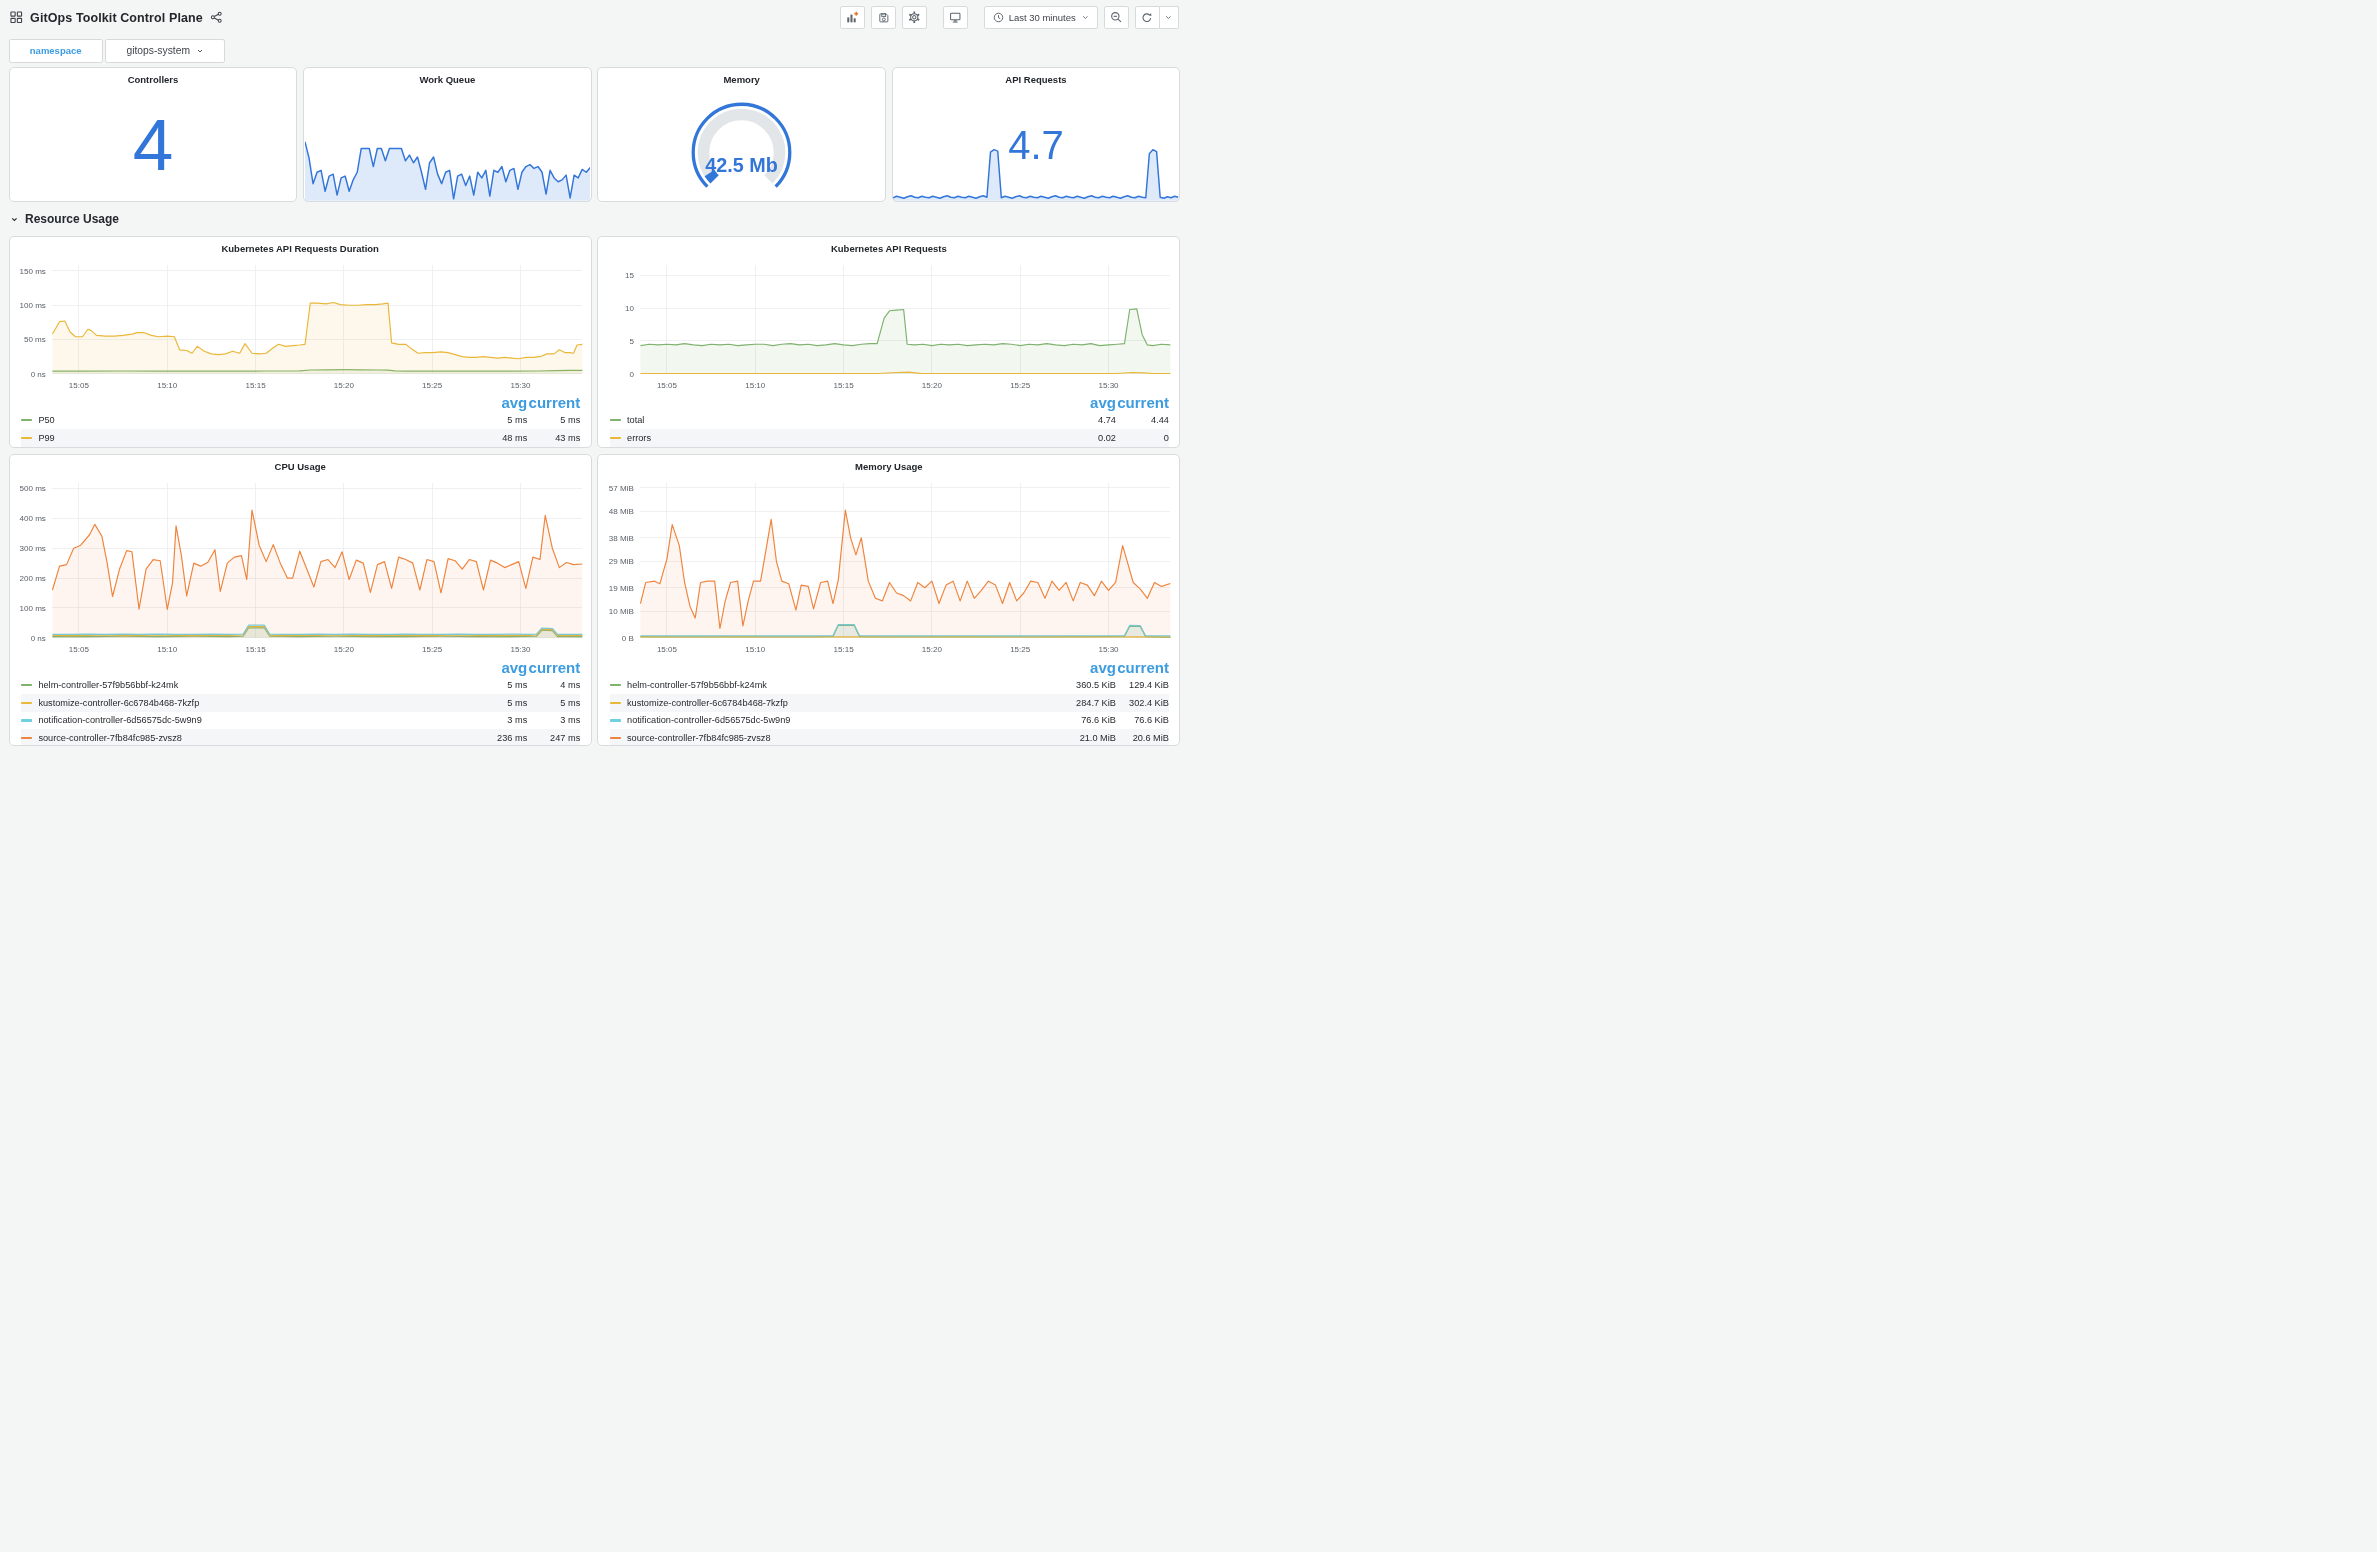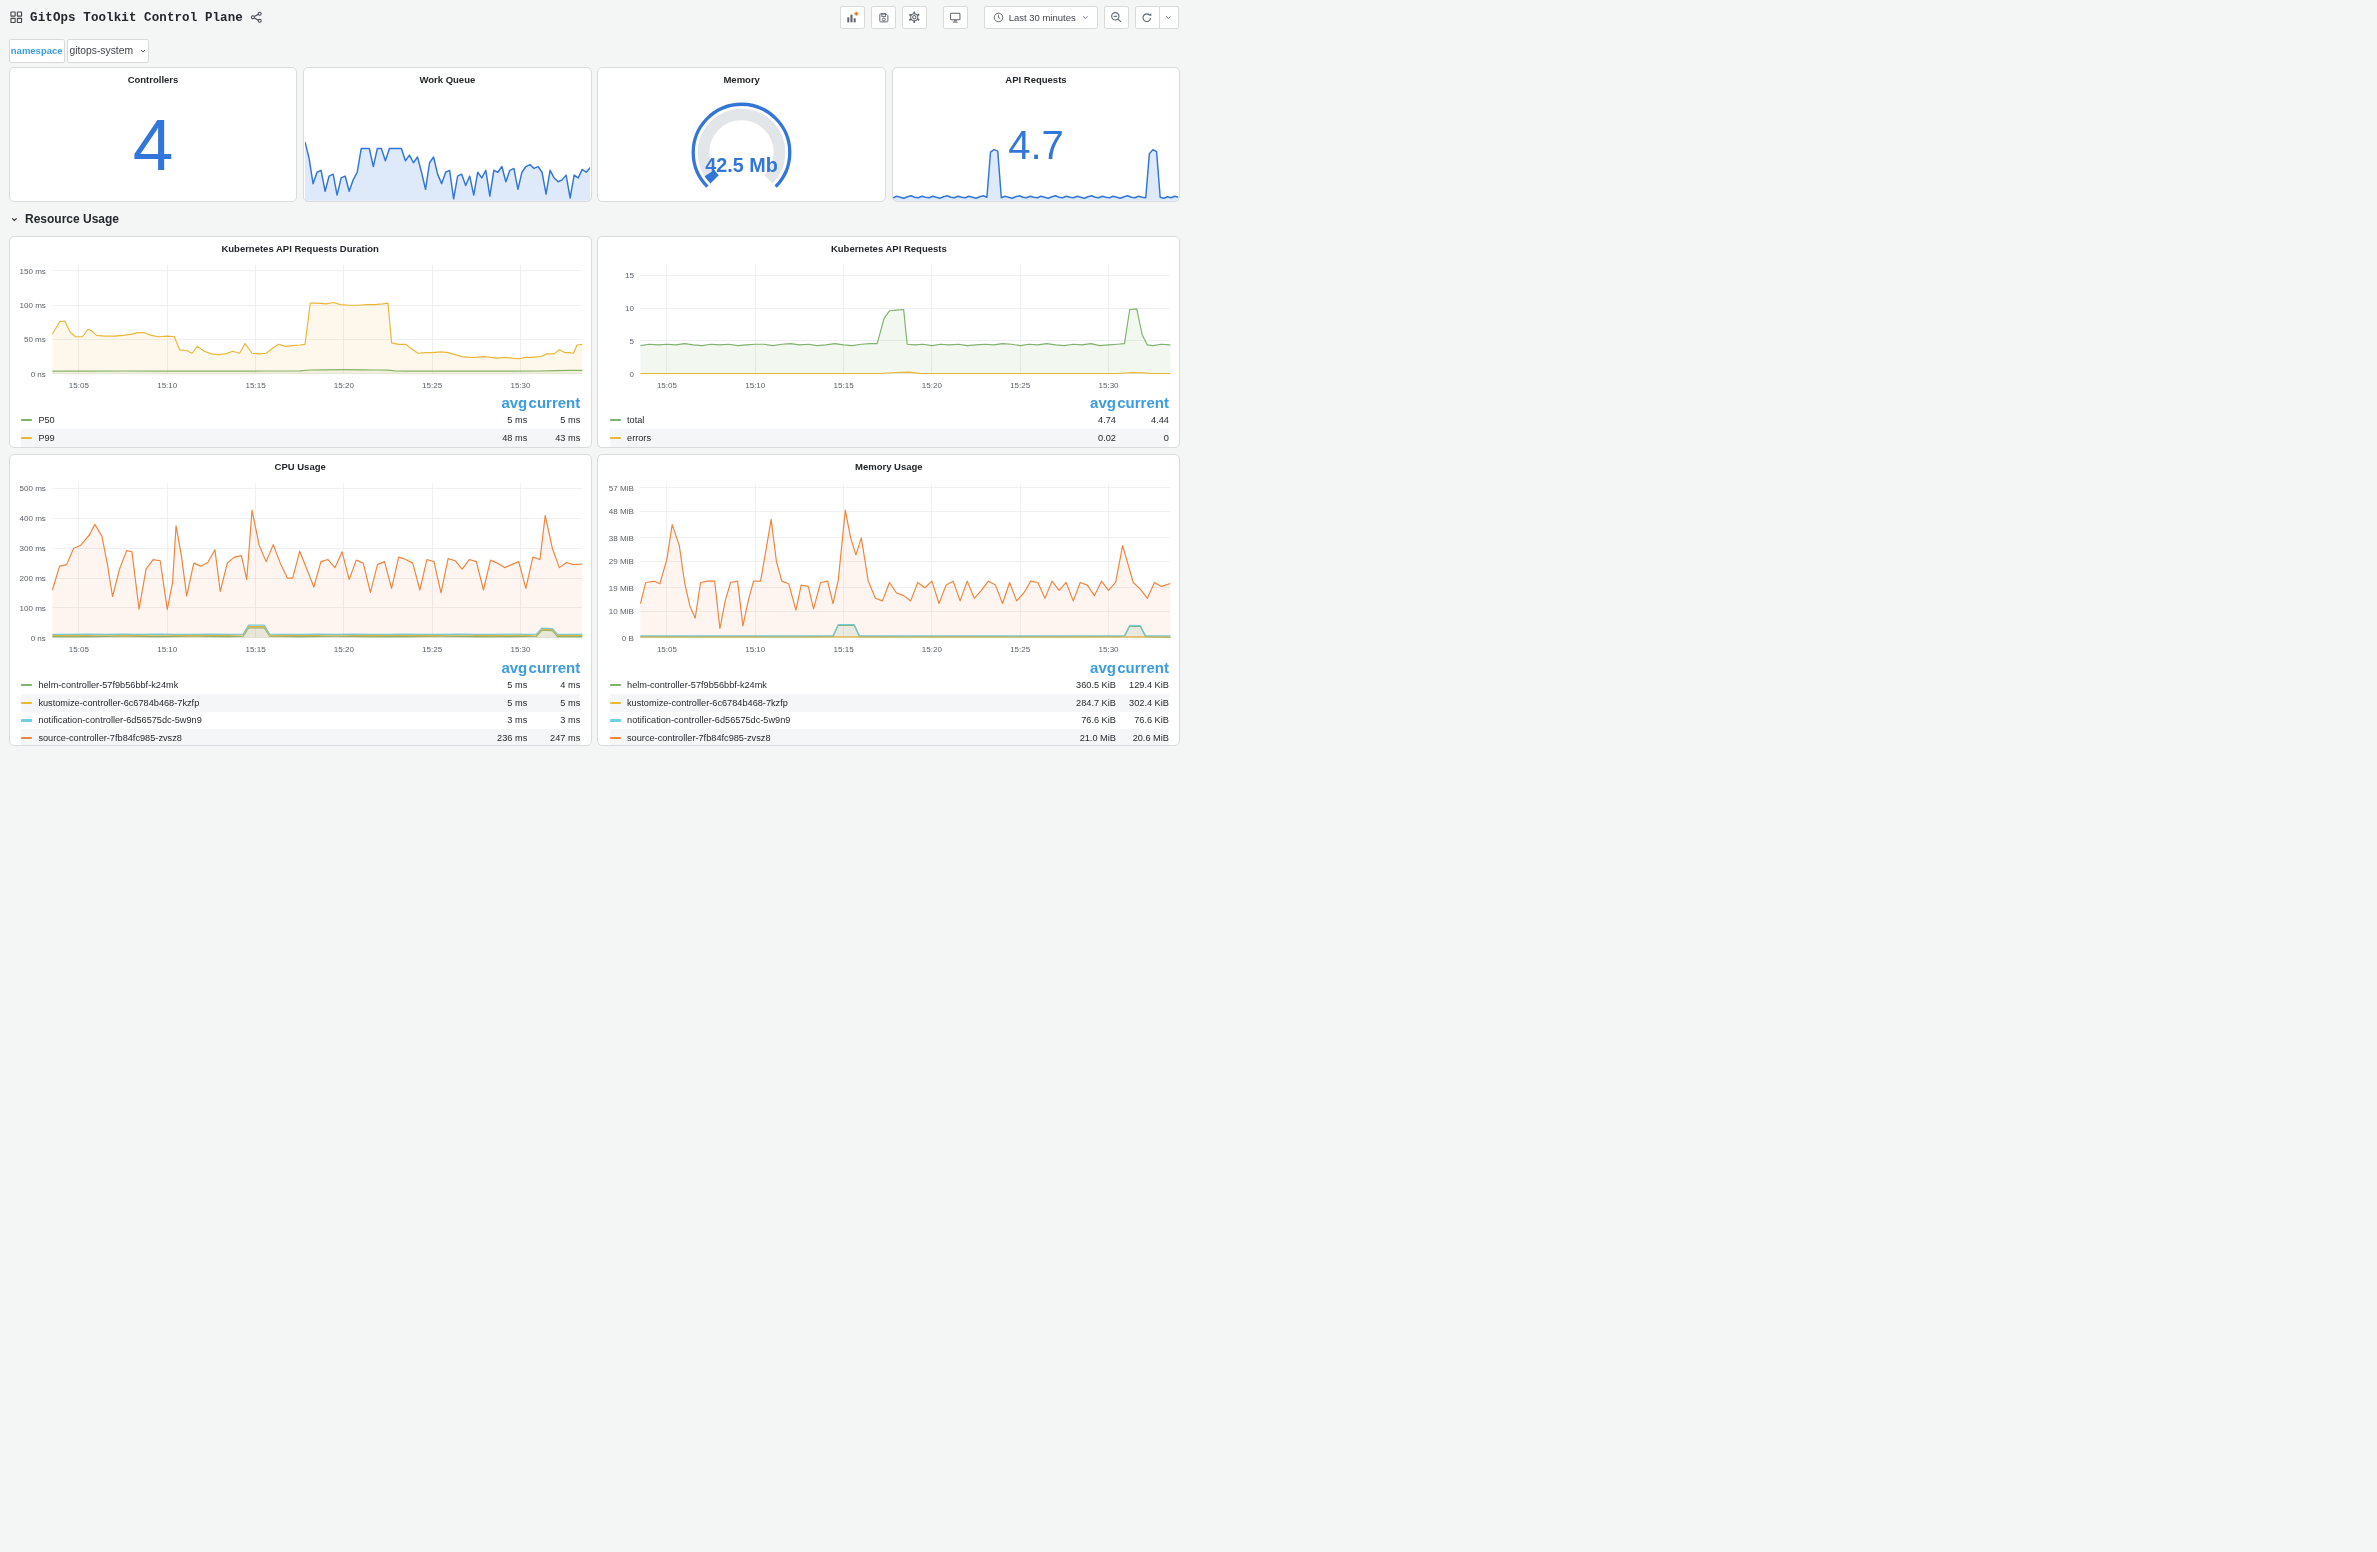--- a/index.html
+++ b/index.html
@@ -2,34 +2,34 @@
 <html style="font-size:11.7px"><head>
 <meta charset="utf-8">
 <style>
   * { box-sizing: border-box; margin: 0; padding: 0; }
   html,body { width: 1189px; height: 776px; overflow: hidden; }
   body { background:#f4f5f5; font-family:"Liberation Sans","DejaVu Sans",sans-serif; color:#24292e; }
 
   
   header { height:35px; display:flex; align-items:center; justify-content:space-between; padding:0 10.3px 0 10.3px; }
   .h-left { display:flex; align-items:center; gap:7.3px; }
-  .h-left h1 { font-size:12.5px; font-weight:600; color:#23272b; letter-spacing:0.1px;font-family:Liberation Mono, monospace; }
+  .h-left h1 { font-size:12.5px; font-weight:600; color:#23272b; letter-spacing:0.1px; }
   .icn { display:inline-flex; align-items:center; justify-content:center; color:#5d646c; }
   .h-right { display:flex; align-items:center; gap:5.9px; }
   .ibtn, .tbtn { background:#fff; border:0.7px solid #d8d9da; border-radius:2.2px; height:23.4px; display:inline-flex; align-items:center; justify-content:center; color:#5d646c; cursor:pointer; }
   .ibtn { width:25px; }
   .tbtn { padding:0 7.3px; gap:5.1px; font-size:9.5px; font-weight:500; color:#41444b; font-family:inherit; }
   .grp { display:flex; }
   .grp .ibtn:first-child { border-radius:2.2px 0 0 2.2px; }
   .grp .ibtn:last-child { border-radius:0 2.2px 2.2px 0; border-left:none; width:19px; }
   .sp8 { width:4.4px; }
 
   
   .var-row { height:32px; display:flex; align-items:center; gap:2.9px; padding:0 8.8px; }
-  .var-label, .var-value { background:#fff; border:0.7px solid #d8d9da; border-radius:2.2px; height:23.4px; display:inline-flex; align-items:center; padding:0 1px; }
+  .var-label, .var-value { background:#fff; border:0.7px solid #d8d9da; border-radius:2.2px; height:23.4px; display:inline-flex; align-items:center; padding:0 20px; }
   .var-label { color:#3d9ce0; font-weight:700; font-size:9.5px; }
   .var-value { color:#41444b; font-size:10.3px; gap:5.9px; cursor:pointer; }
 
   
   .panel { background:#fff; border:0.7px solid #d9dbde; border-radius:5px; position:relative; overflow:hidden; }
   .p-title { font-size:9.5px; font-weight:600; color:#22262b; text-align:center; padding-top:5.9px; height:20.5px; cursor:pointer; }
 
   .stats-grid { display:grid; grid-template-columns:repeat(4,1fr); gap:5.9px; margin:0 8.8px; height:135px; }
   .stat-body { position:absolute; inset:20.5px 0 0 0; display:flex; align-items:center; justify-content:center; }
   .stat-num { color:#3276d9; font-weight:500; line-height:1; z-index:2; }

